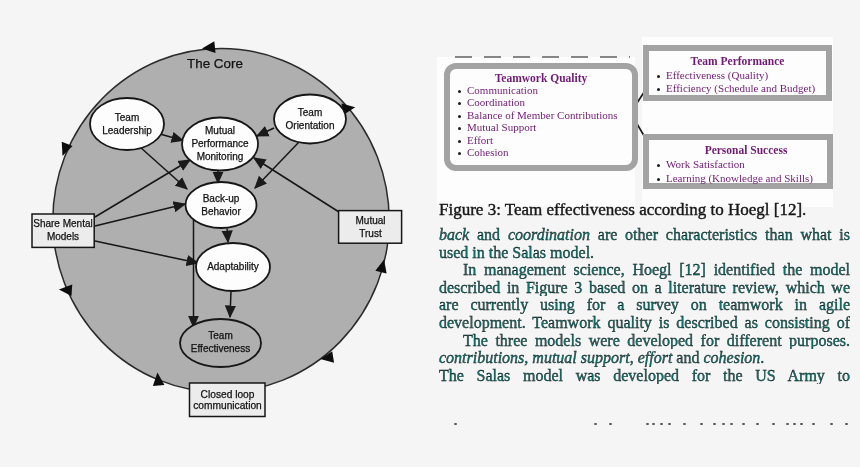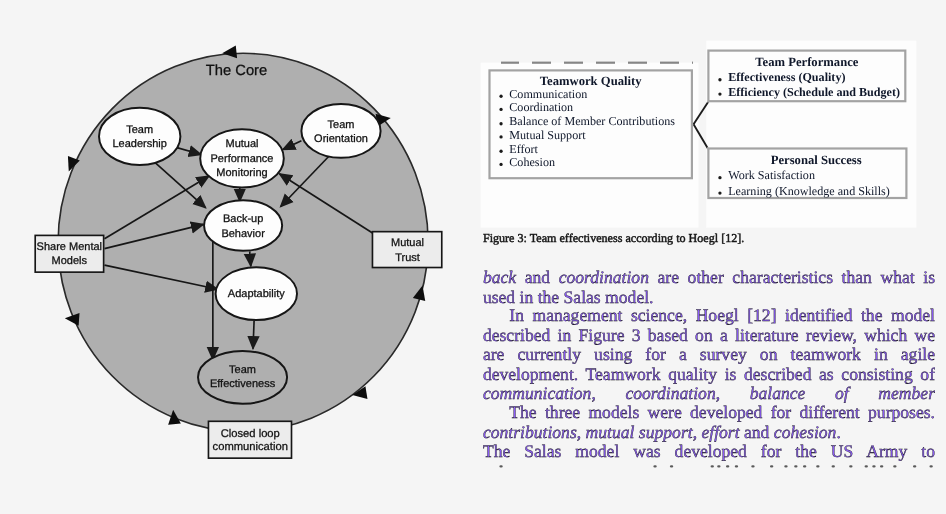--- a/index.html
+++ b/index.html
@@ -1,31 +1,31 @@
 <!DOCTYPE html>
 <html><head>
 <meta charset="utf-8">
 <style>
 html,body{margin:0;padding:0;}
 body{width:860px;height:467px;background:#f5f5f5;position:relative;overflow:hidden;
      font-family:"Liberation Sans",sans-serif;}
 .abs{position:absolute;}
 
 .panel{position:absolute;background:#fdfdfd;}
-.fbox{position:absolute;background:#fdfdfd;border:2px solid #a3a3a3;
-      font-family:"Liberation Serif",serif;color:#0f172a;}
+.fbox{position:absolute;background:#fdfdfd;border:6px solid #a3a3a3;
+      font-family:"Liberation Serif",serif;color:#701a75;}
 .fbox .t{font-weight:bold;text-align:center;}
 .fbox ul{margin:0;padding:0;list-style:none;}
 .fbox li{padding-left:17px;position:relative;}
 .fbox li::before{content:"";position:absolute;left:8px;top:6px;width:3px;height:3px;
       background:#1b1b1b;border-radius:50%;}
 .cap{position:absolute;font-family:"Liberation Serif",serif;color:#1a1a1a;}
-.bt{position:absolute;left:439px;top:244px;width:411px;
+.bt{position:absolute;left:439px;top:226px;width:411px;
     font-family:"Liberation Serif",serif;font-size:16px;line-height:17.6px;
-    color:#8b5cf6;-webkit-text-stroke:0.35px #111;}
+    color:#0f766e;-webkit-text-stroke:0.35px #111;}
 .bt .ln{height:17.6px;overflow:hidden;}
 .bt .j{text-align:justify;}
 .bt .j::after{content:"";display:inline-block;width:100%;height:0;}
 .bt .ind{text-indent:24px;}
 </style>
 </head>
 <body>
 <div id="wrap" style="position:absolute;left:0;top:0;width:860px;height:333px;filter:blur(0.38px);">
 
 <svg class="abs" style="left:0;top:0" width="430" height="467" viewBox="0 0 430 467">
@@ -100,56 +100,55 @@
 </svg>
 
 <div class="panel" style="left:437px;top:57px;width:198px;height:150px;"></div>
 <div class="panel" style="left:642px;top:37px;width:191px;height:170px;"></div>
 <svg class="abs" style="left:430px;top:30px" width="430" height="180" viewBox="0 0 430 180">
   <g stroke="#1b1b1b" stroke-width="1.7" fill="none">
     <line x1="200.5" y1="83" x2="214.5" y2="61.5"></line>
     <line x1="200.5" y1="83" x2="214.5" y2="106.5"></line>
   </g>
 </svg>
-<div class="fbox" style="left:444px;top:63px;width:182px;height:96px;">
+<div class="fbox" style="left:444px;top:63px;width:182px;height:96px;border-radius:12px;">
   <div class="t" style="font-size:11.5px;margin-top:2.5px;">Teamwork Quality</div>
   <ul style="font-size:11px;line-height:12.5px;margin-top:0.4px;">
     <li>Communication</li>
     <li>Coordination</li>
     <li>Balance of Member Contributions</li>
     <li>Mutual Support</li>
     <li>Effort</li>
     <li>Cohesion</li>
   </ul>
 </div>
 <div class="fbox" style="left:643px;top:45px;width:177px;height:44px;">
   <div class="t" style="font-size:11.5px;margin-top:3.5px;">Team Performance</div>
-  <ul style="font-size:11px;line-height:13.6px;margin-top:2.3px;font-weight:bold;">
+  <ul style="font-size:11px;line-height:13.6px;margin-top:2.3px;">
     <li>Effectiveness (Quality)</li>
     <li>Efficiency (Schedule and Budget)</li>
   </ul>
 </div>
 <div class="fbox" style="left:643px;top:134px;width:178px;height:43px;">
   <div class="t" style="font-size:11.5px;margin-top:4.3px;padding-left:16px;">Personal Success</div>
   <ul style="font-size:11px;line-height:13.6px;margin-top:2.1px;">
     <li>Work Satisfaction</li>
     <li>Learning (Knowledge and Skills)</li>
   </ul>
 </div>
 <div style="position:absolute;left:455px;top:56px;width:175px;height:1.6px;background:repeating-linear-gradient(90deg,#3a3a3a 0 17px,transparent 17px 29px);opacity:.6;"></div>
-<div class="cap" style="left:439px;top:211px;font-size:11px;-webkit-text-stroke:0.4px #111;">Figure 3: Team effectiveness according to Hoegl [12].</div>
+<div class="cap" style="left:439px;top:200px;font-size:17px;-webkit-text-stroke:0.4px #111;">Figure 3: Team effectiveness according to Hoegl [12].</div>
 
 <div class="bt" style="height:178px;overflow:hidden;">
   <div class="ln j"><i>back</i> and <i>coordination</i> are other characteristics than what is</div>
   <div class="ln">used in the Salas model.</div>
   <div class="ln j ind">In management science, Hoegl [12] identified the model</div>
   <div class="ln j">described in Figure 3 based on a literature review, which we</div>
   <div class="ln j">are currently using for a survey on teamwork in agile</div>
   <div class="ln j">development. Teamwork quality is described as consisting of</div>
-  <div class="ln j"><i>communication</i>, <i>coordination</i>, <i>balance of member</i></div>
   <div class="ln j ind">The three models were developed for different purposes.</div>
   <div class="ln"><i>contributions</i>, <i>mutual support</i>, <i>effort</i> and <i>cohesion</i>.</div>
   <div class="ln j">The Salas model was developed for the US Army to</div>
 </div>
 <i style="position:absolute;left:454px;top:423px;width:3px;height:2px;background:#5a5a5a;border-radius:40%;"></i>
     <i style="position:absolute;left:594px;top:423px;width:3px;height:2px;background:#5a5a5a;border-radius:40%;"></i>
     <i style="position:absolute;left:609px;top:423px;width:3px;height:2px;background:#5a5a5a;border-radius:40%;"></i>
     <i style="position:absolute;left:646px;top:423px;width:3px;height:2px;background:#5a5a5a;border-radius:40%;"></i>
     <i style="position:absolute;left:652px;top:423px;width:3px;height:2px;background:#5a5a5a;border-radius:40%;"></i>
     <i style="position:absolute;left:660px;top:423px;width:3px;height:2px;background:#5a5a5a;border-radius:40%;"></i>

